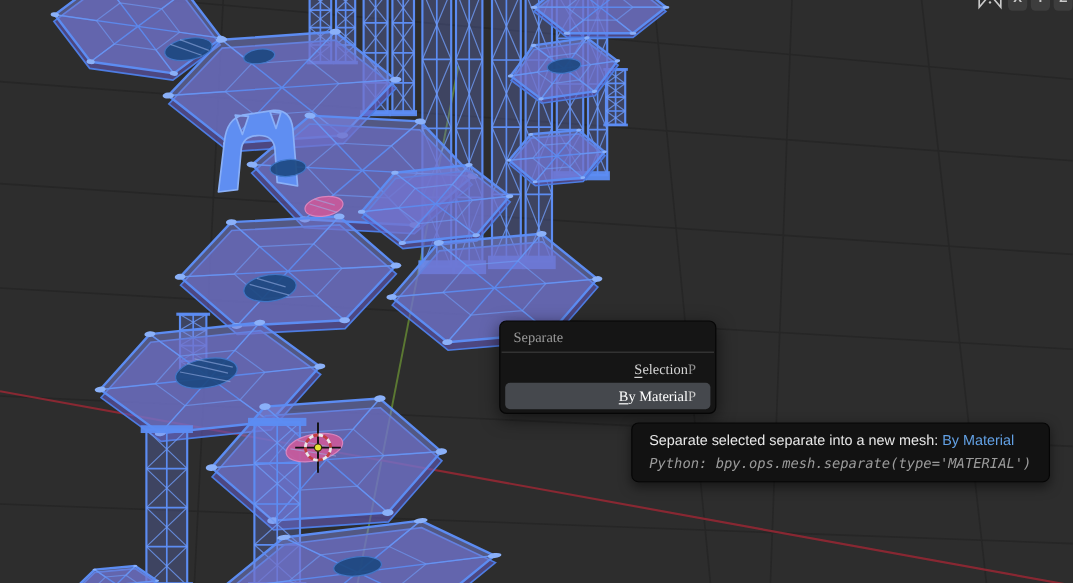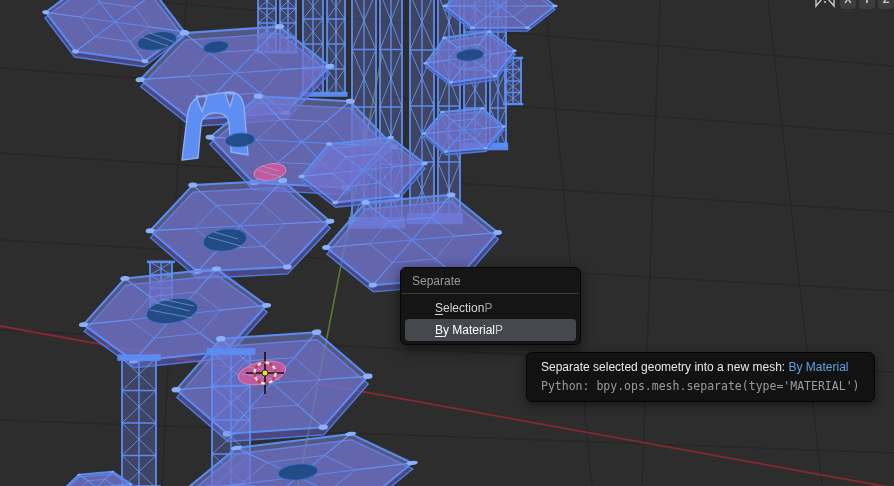--- a/index.html
+++ b/index.html
@@ -27,46 +27,46 @@
   .pk{fill:#c95a9b;opacity:.92;stroke:#e387bf;stroke-width:1;}
   .dh{stroke:#9db4ea;stroke-width:1;fill:none;opacity:.55;}
   .arch{fill:#5f8ef2;stroke:#8ab0f8;stroke-width:1.4;stroke-linejoin:round;}
   
   #hdr{position:absolute;top:-11px;right:0;display:flex;gap:3px;z-index:5;align-items:flex-end;}
   #hdr .icn{width:24px;height:20px;position:relative;overflow:hidden;}
   #hdr .ax{width:16px;height:20px;background:#3d3d3d;border-radius:4px;
     color:#c9c9c9;font-size:11px;font-weight:bold;text-align:center;line-height:20px;overflow:hidden;}
   
   .menu{
-    position:absolute;left:400px;top:267px;width:181px;z-index:10;
+    position:absolute;left:416px;top:267px;width:181px;z-index:10;
     background:#151515;border:1px solid #060606;border-radius:6px;
     box-shadow:0 4px 14px rgba(0,0,0,.55);
-    padding:2px 0 3px 0;box-sizing:border-box;
+    padding:2px 0 3px 0;box-sizing:border-box;font-family:Liberation Serif, serif;
   }
   .menu-title{height:22px;line-height:23px;padding-left:11px;font-size:12px;color:#9a9a9a;}
   .menu-sep{border:none;border-top:1px solid #3a3a3a;margin:1px 1px 3px 1px;}
   .menu-item{
     height:22px;line-height:22px;margin:0 4px;border-radius:4px;
     padding:0 12px 0 30px;font-size:12px;color:#d5d5d5;
-    display:flex;justify-content:flex-start;align-items:center;cursor:default;
+    display:flex;justify-content:flex-end;align-items:center;cursor:default;
   }
   .menu-item .shortcut{color:#909090;font-size:12px;}
   .menu-item.hl{background:#45484d;color:#ffffff;}
   .menu-item.hl .shortcut{color:#c9c9c9;}
   .accel{text-decoration:underline;text-underline-offset:2px;}
   
   .tooltip{
     position:absolute;left:526px;top:352px;z-index:20;
     background:rgba(18,18,18,.97);border:1px solid #050505;border-radius:6px;
     padding:7px 14px 8px 14px;white-space:nowrap;
     box-shadow:0 3px 10px rgba(0,0,0,.5);
   }
   .tt-line1{font-size:12px;color:#e8e8e8;}
   .tt-line1 .tt-hl{color:#62a0e4;}
-  .tt-line2{font-family:"DejaVu Sans Mono",monospace;font-size:11.5px;color:#9b9b9b;margin-top:5px;}
+  .tt-line2{font-family:"DejaVu Sans Mono",monospace;font-size:11.5px;color:#9b9b9b;margin-top:5px;font-style:italic;}
 </style>
 </head>
 <body>
 
 <svg id="vp" width="894" height="486" viewBox="0 0 894 486">
   <defs>
 
     <g id="hexu">
       <path class="rimface" transform="translate(0,0.14)" d="M1 0 L.5 .866 L-.5 .866 L-1 0 L-.5 -.866 L.5 -.866 Z"></path>
       <path class="hexface" d="M1 0 L.5 .866 L-.5 .866 L-1 0 L-.5 -.866 L.5 -.866 Z"></path>
@@ -194,16 +194,16 @@
     <span class="shortcut">P</span>
   </div>
   <div class="menu-item hl">
     <span><span></span><span class="accel">B</span><span>y Material</span></span>
     <span class="shortcut">P</span>
   </div>
 </div>
 
 <div class="tooltip">
   <div class="tt-line1">
-    <span>Separate selected geometry into a new mesh: </span><span class="tt-hl">By Material</span>
+    <span>Separate selected separate into a new mesh: </span><span class="tt-hl">By Material</span>
   </div>
   <div class="tt-line2">Python:  bpy.ops.mesh.separate(type='MATERIAL')</div>
 </div>
 
 </body></html>

